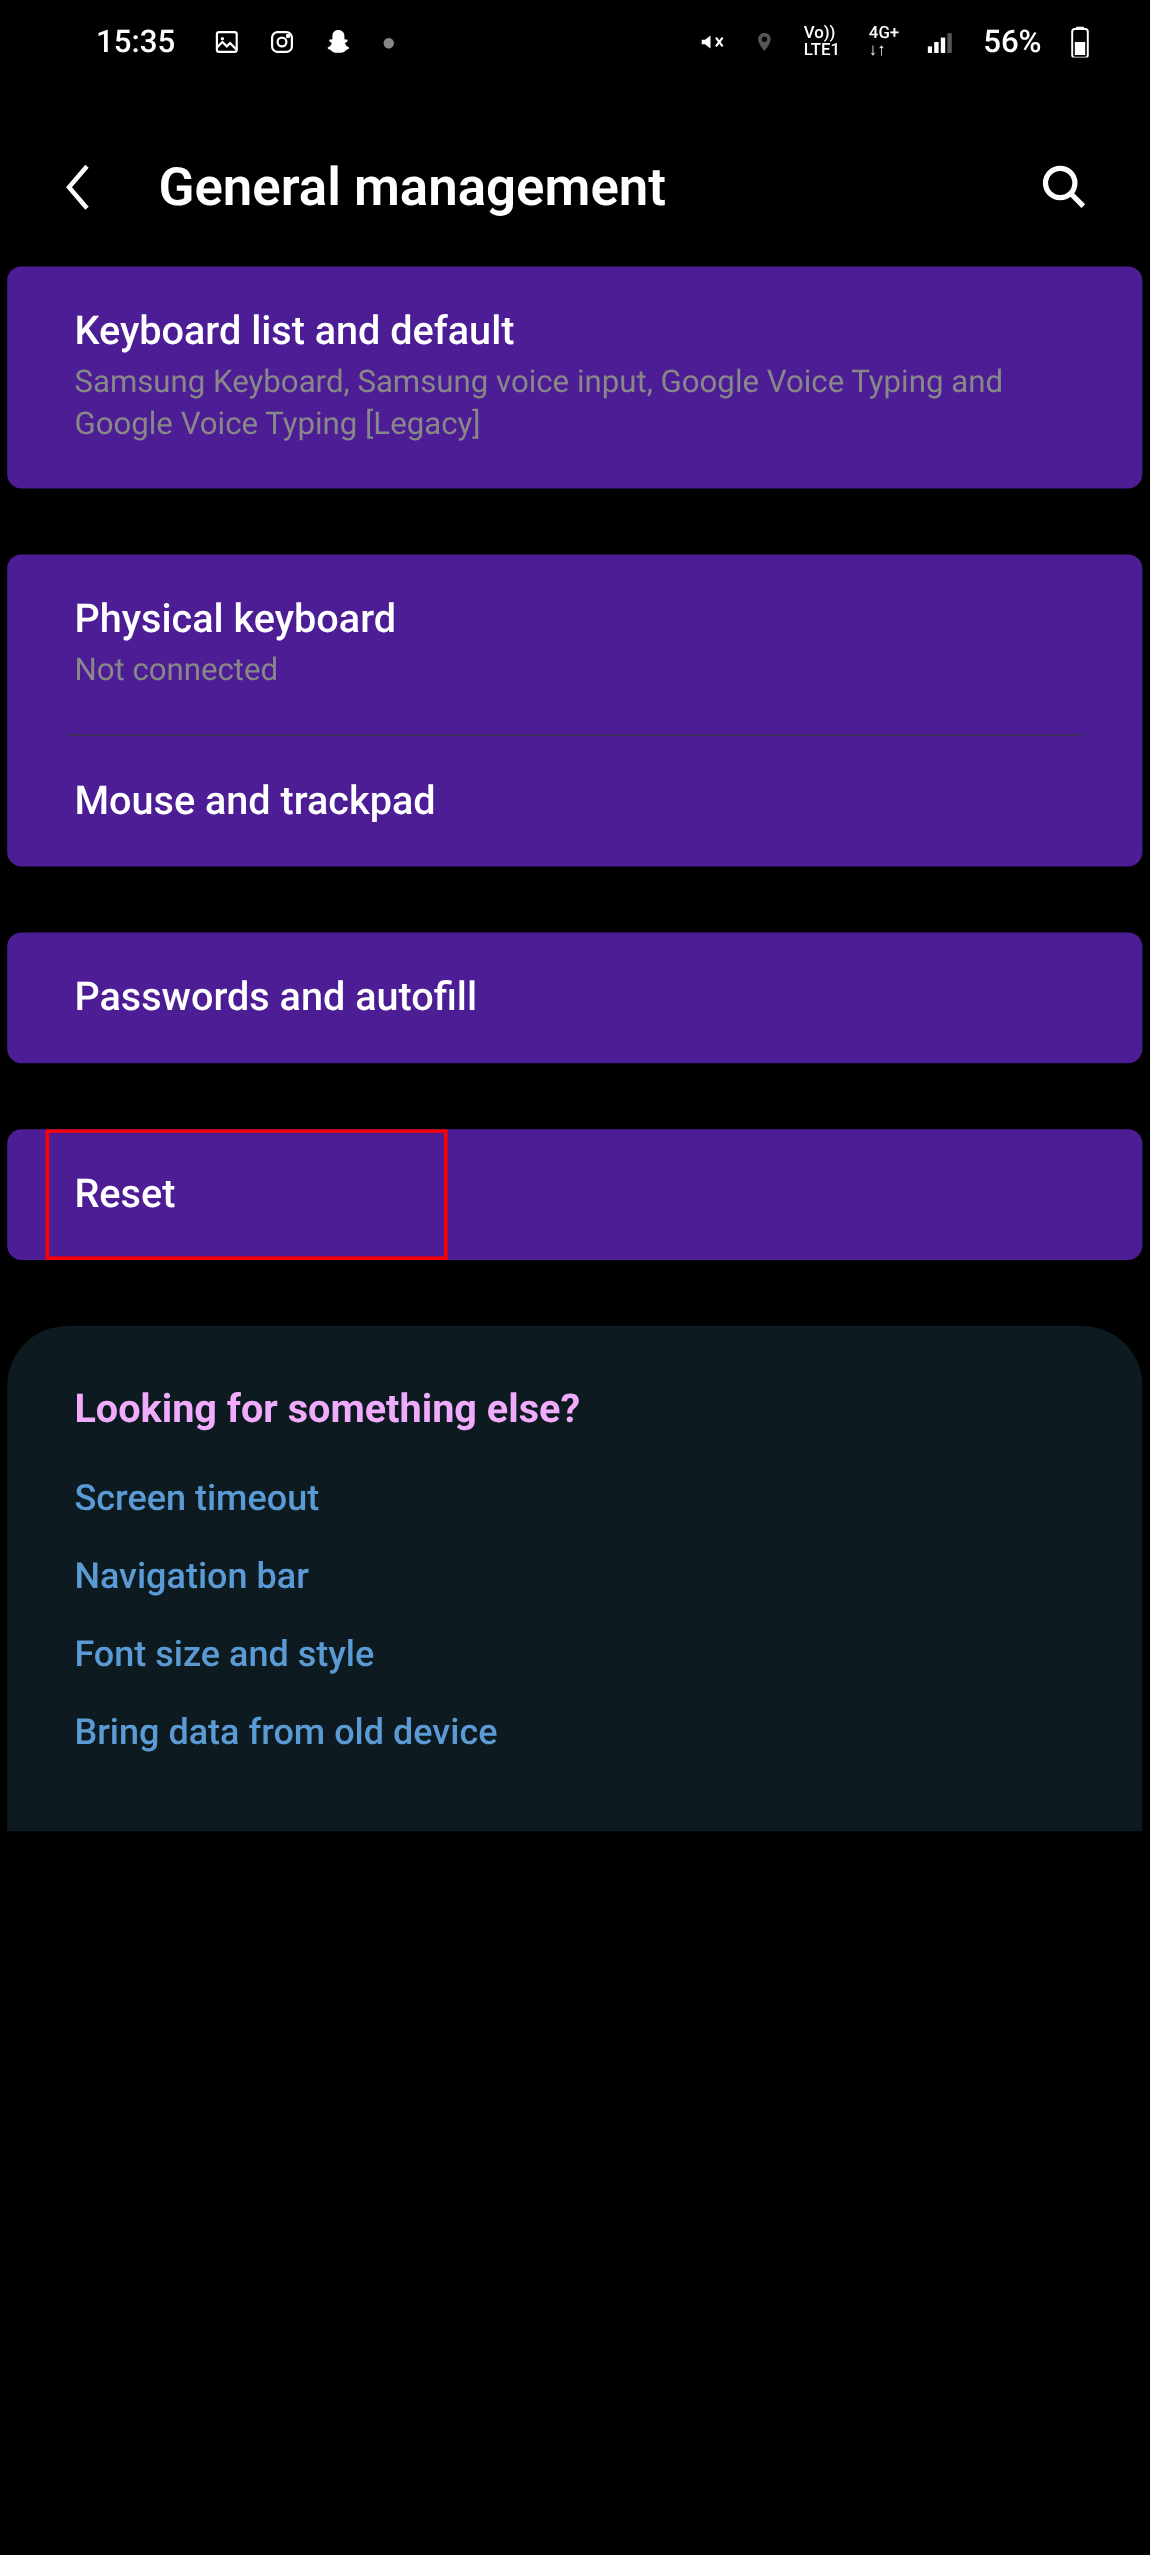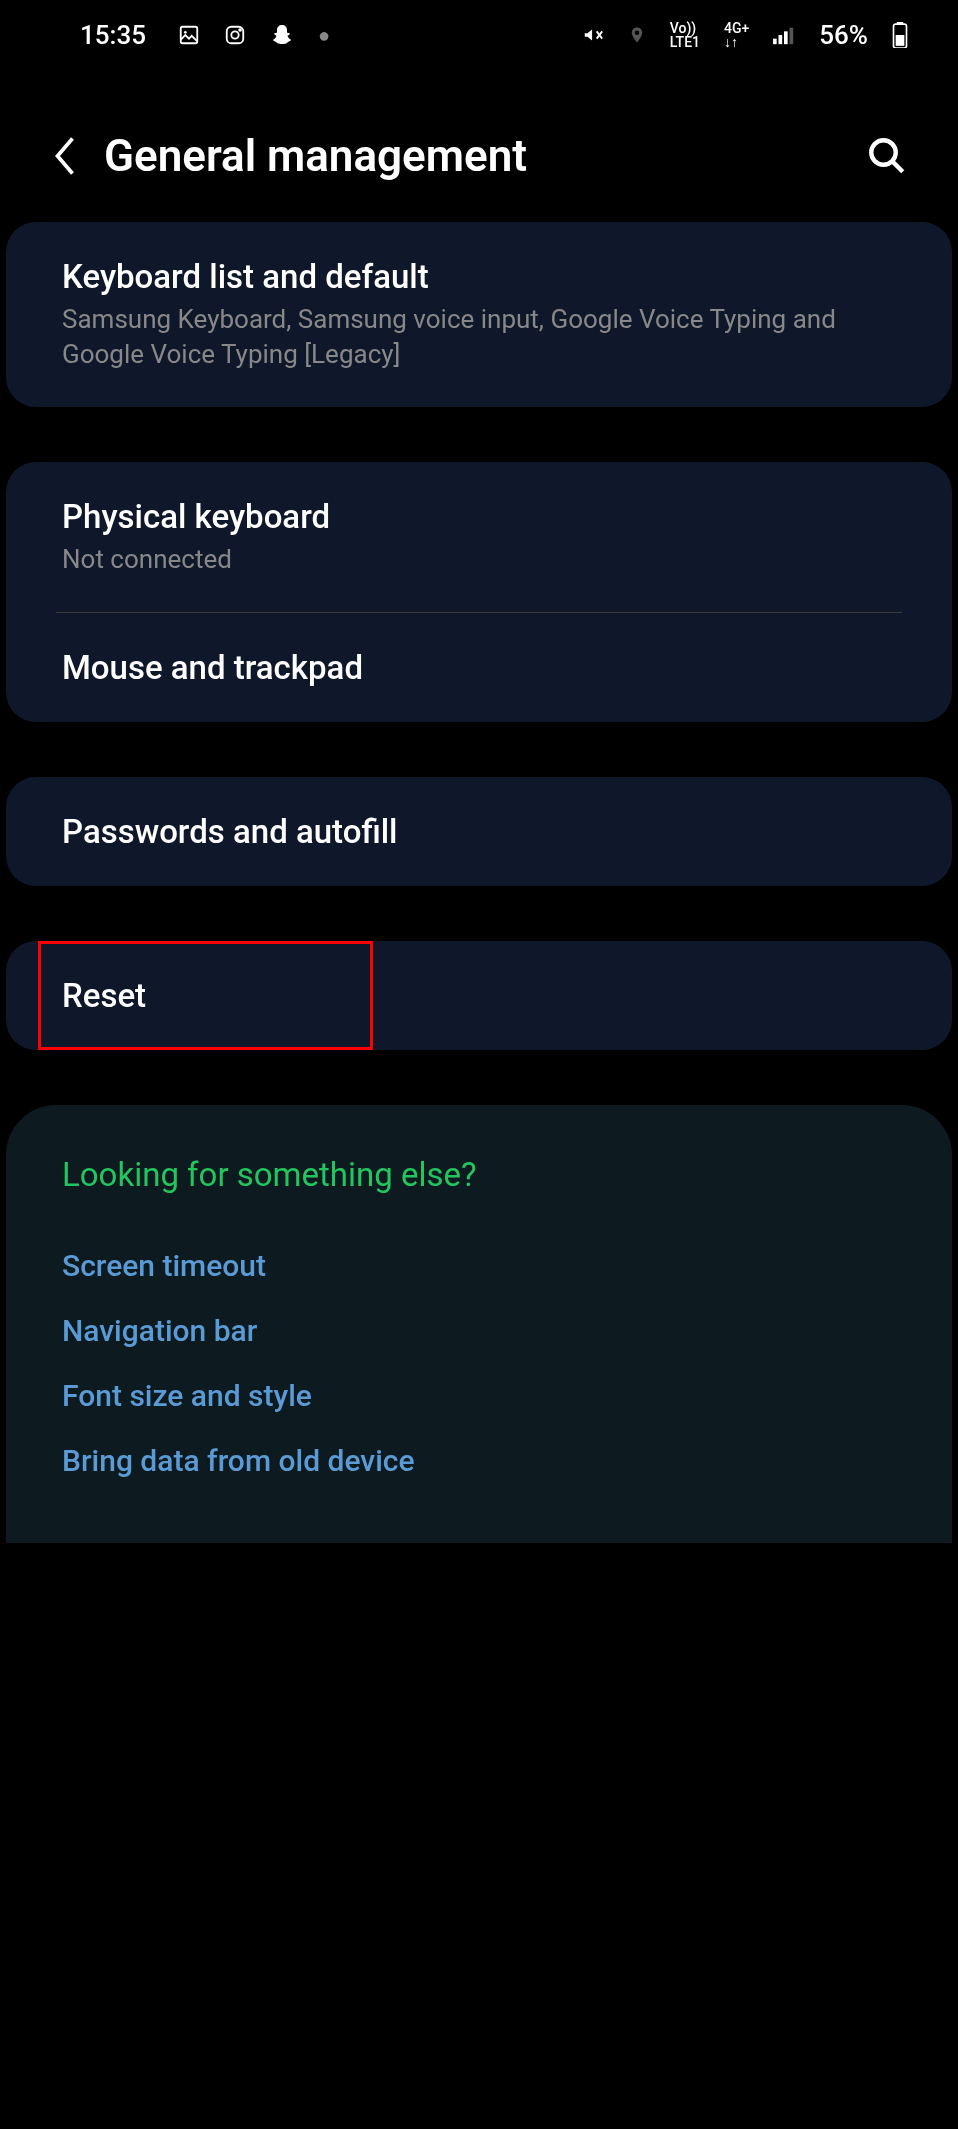--- a/index.html
+++ b/index.html
@@ -41,43 +41,43 @@
     }
     .status-net-text {
       font-size: 14px;
       line-height: 1;
       display: inline-block;
     }
     .header {
       display: flex;
       align-items: center;
       padding: 60px 50px 40px 50px;
-      gap: 24px;
+      gap: 52px;
     }
     .back-icon {
       display: flex;
       align-items: center;
       justify-content: center;
     }
     .header-title {
       font-size: 44px;
       font-weight: 600;
       flex: 1;
     }
     .search-icon {
       display: flex;
       align-items: center;
       justify-content: center;
     }
     .content {
       padding: 0 6px;
     }
     .card {
-      background-color: #0f172a;
-      border-radius: 30px;
+      background-color: #4c1d95;
+      border-radius: 12px;
       margin-bottom: 55px;
       overflow: hidden;
     }
     .item {
       padding: 35px 56px;
     }
     .item-title {
       font-size: 33px;
       font-weight: 500;
       color: #ffffff;
@@ -115,23 +115,23 @@
     .reset-wrapper {
       position: relative;
     }
     .footer-card {
       background-color: #0d1a20;
       border-radius: 50px 50px 0 0;
       padding: 50px 56px;
     }
     .footer-title {
       font-size: 33px;
-      font-weight: 400;
-      color: #22c55e;
-      margin-bottom: 39px;
+      font-weight: 700;
+      color: #f0abfc;
+      margin-bottom: 22px;
     }
     .footer-link {
       font-size: 30px;
       color: #5B9BD5;
       font-weight: 500;
       padding: 15px 0;
     }
     .dot {
       font-size: 20px;
       color: #888888;

